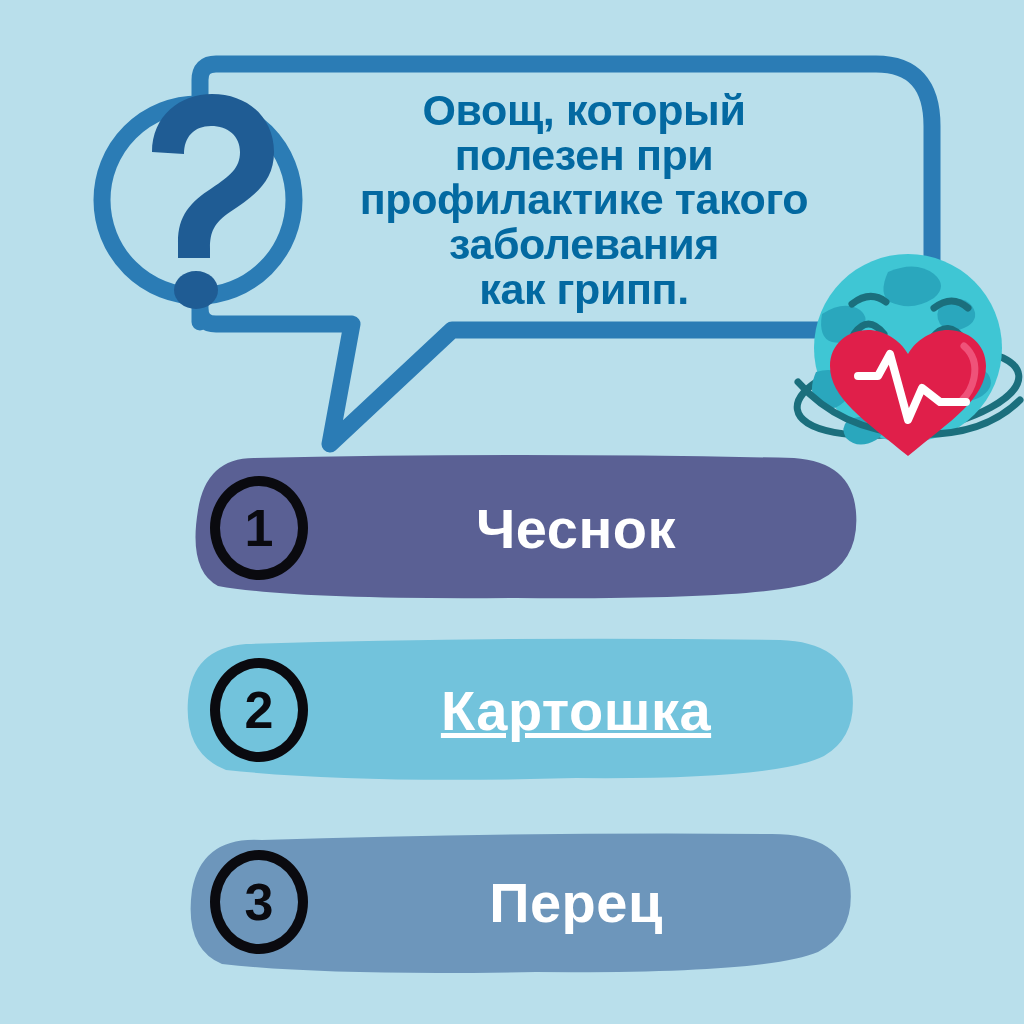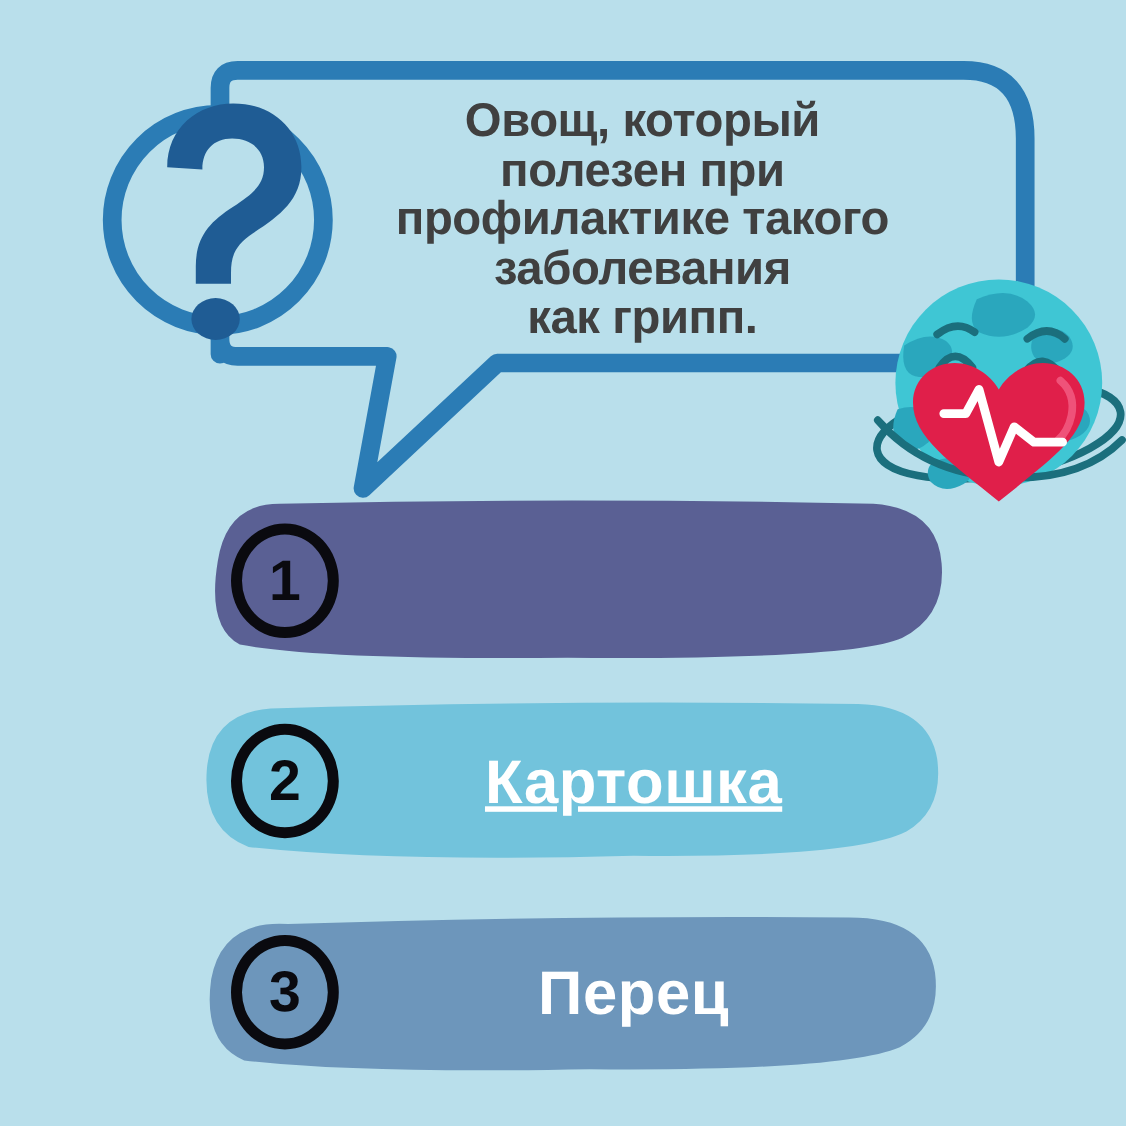--- a/index.html
+++ b/index.html
@@ -34,21 +34,21 @@
 
   #question-text {
     position: absolute;
     left: 288px;
     top: 88px;
     width: 592px;
     text-align: center;
     font-size: 43px;
     line-height: 1.04;
     font-weight: bold;
-    color: #404040;
+    color: #0369a1;
     letter-spacing: -0.4px;
     white-space: pre-line;
   }
 
   
   #globe-icon {
     position: absolute;
     left: 792px;
     top: 242px;
     width: 232px;
@@ -216,20 +216,21 @@
                Q 120 148 340 146
                Q 600 148 644 128
                Q 684 108 680 60
                Q 676 10 618 6
                Q 340 0 78 6 Z" fill="#5a6094"></path>
     </svg>
     <div class="option-badge">
       <span class="badge-ring"></span>
       <span class="badge-num">1</span>
     </div>
+    <div class="option-label">Чеснок</div>
   </div>
 
   <div class="option-row" id="option-2">
     <svg class="option-shape" viewBox="0 0 690 152">
       <path d="M 70 10
                Q 16 14 12 66
                Q 8 120 50 136
                Q 180 150 400 144
                Q 600 146 648 122
                Q 682 102 676 56

